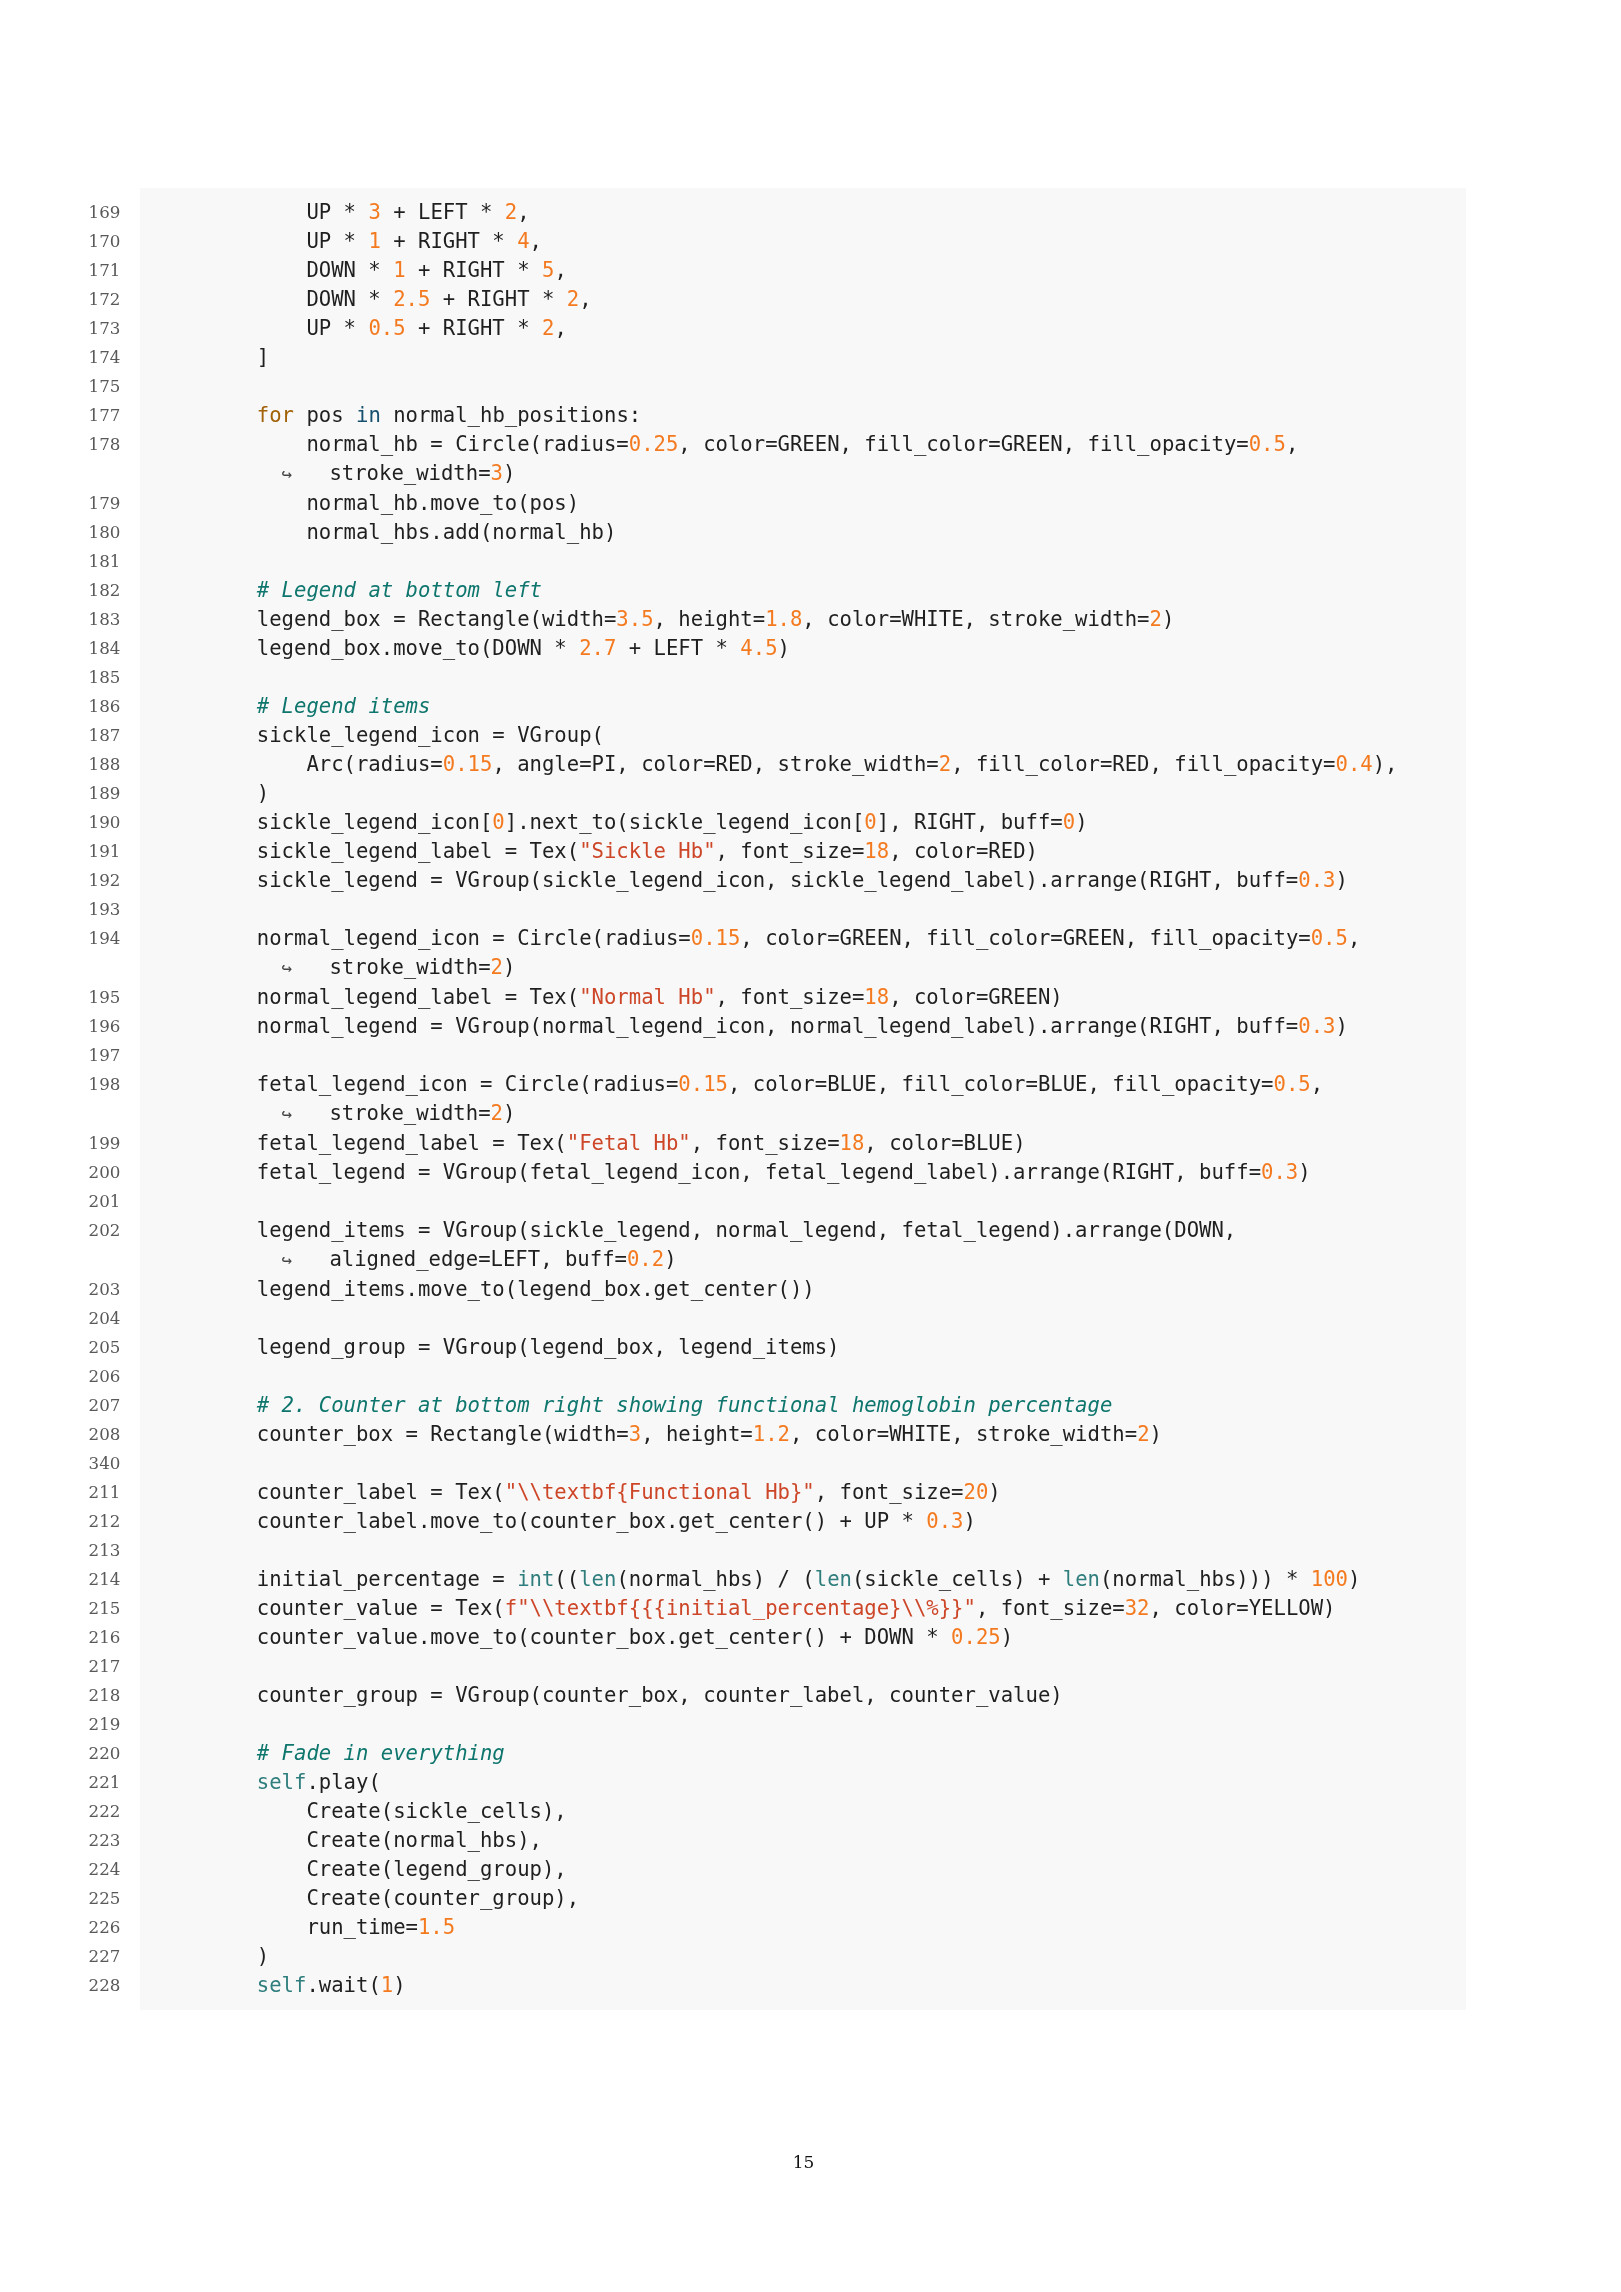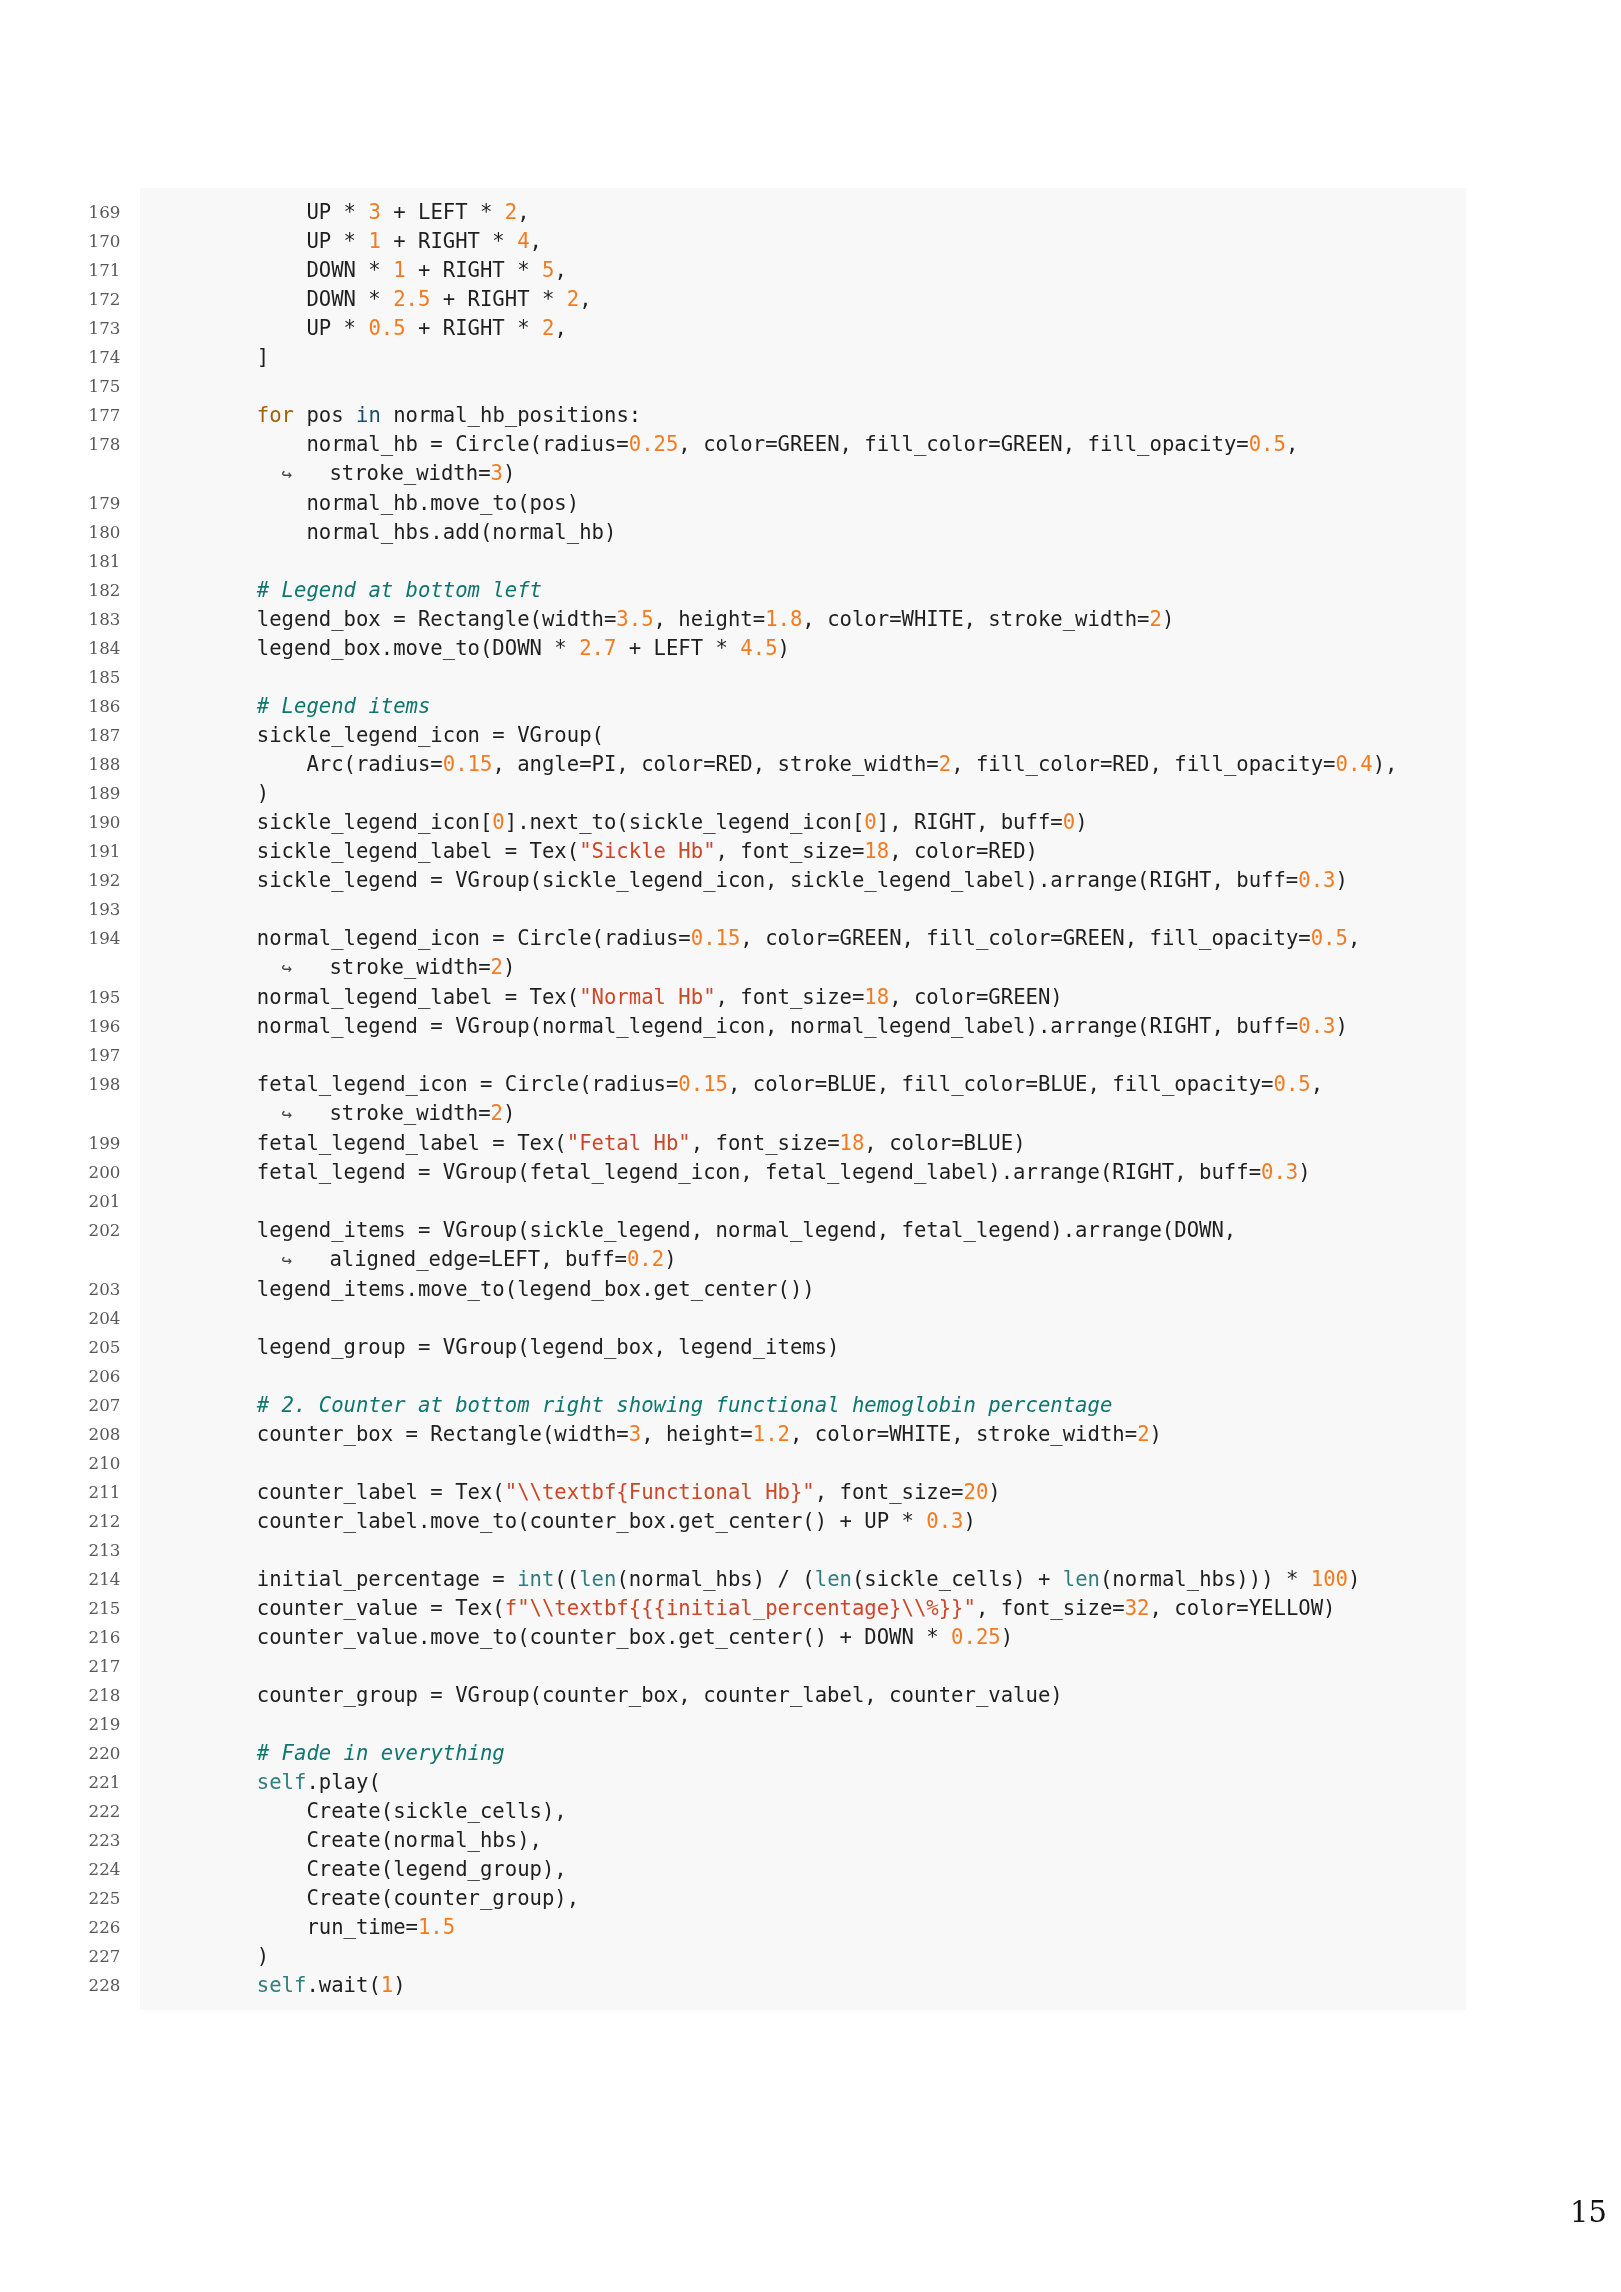--- a/index.html
+++ b/index.html
@@ -24,23 +24,23 @@
   }
   .tk-d{color:#1f1f1f;}
   .tk-k{color:#a16207;}
   .tk-k2{color:#15506e;}
   .tk-b{color:#2f7e7d;}
   .tk-c{color:#0f766e;font-style:italic;}
   .tk-n{color:#f47a20;}
   .tk-s{color:#cd4628;}
   .tk-a{color:#454545;font-size:17.6px;}
   .pageno{
-    position:absolute;top:2152px;left:0;width:1607px;text-align:right;
+    position:absolute;top:2152px;left:0;width:1607px;text-align:center;
     font-family:"DejaVu Serif","Liberation Serif",serif;
-    font-size:29px;color:#111111;margin-top:43px;
+    font-size:17px;color:#111111;
   }
 </style>
 </head>
 <body>
 
 <div class="listing" id="listing">
     <div class="row sp">
       <span class="ln"></span>
       <span class="code"></span>
     </div>
@@ -210,21 +210,21 @@
     </div>
     <div class="row">
       <span class="ln">207</span>
       <span class="code"><span class="tk-d">        </span><span class="tk-c"># 2. Counter at bottom right showing functional hemoglobin percentage</span></span>
     </div>
     <div class="row">
       <span class="ln">208</span>
       <span class="code"><span class="tk-d">        counter_box = Rectangle(width=</span><span class="tk-n">3</span><span class="tk-d">, height=</span><span class="tk-n">1.2</span><span class="tk-d">, color=WHITE, stroke_width=</span><span class="tk-n">2</span><span class="tk-d">)</span></span>
     </div>
     <div class="row">
-      <span class="ln">210</span>
+      <span class="ln">340</span>
       <span class="code">&nbsp;</span>
     </div>
     <div class="row">
       <span class="ln">211</span>
       <span class="code"><span class="tk-d">        counter_label = Tex(</span><span class="tk-s">"\\textbf{Functional Hb}"</span><span class="tk-d">, font_size=</span><span class="tk-n">20</span><span class="tk-d">)</span></span>
     </div>
     <div class="row">
       <span class="ln">212</span>
       <span class="code"><span class="tk-d">        counter_label.move_to(counter_box.get_center() + UP * </span><span class="tk-n">0.3</span><span class="tk-d">)</span></span>
     </div>

